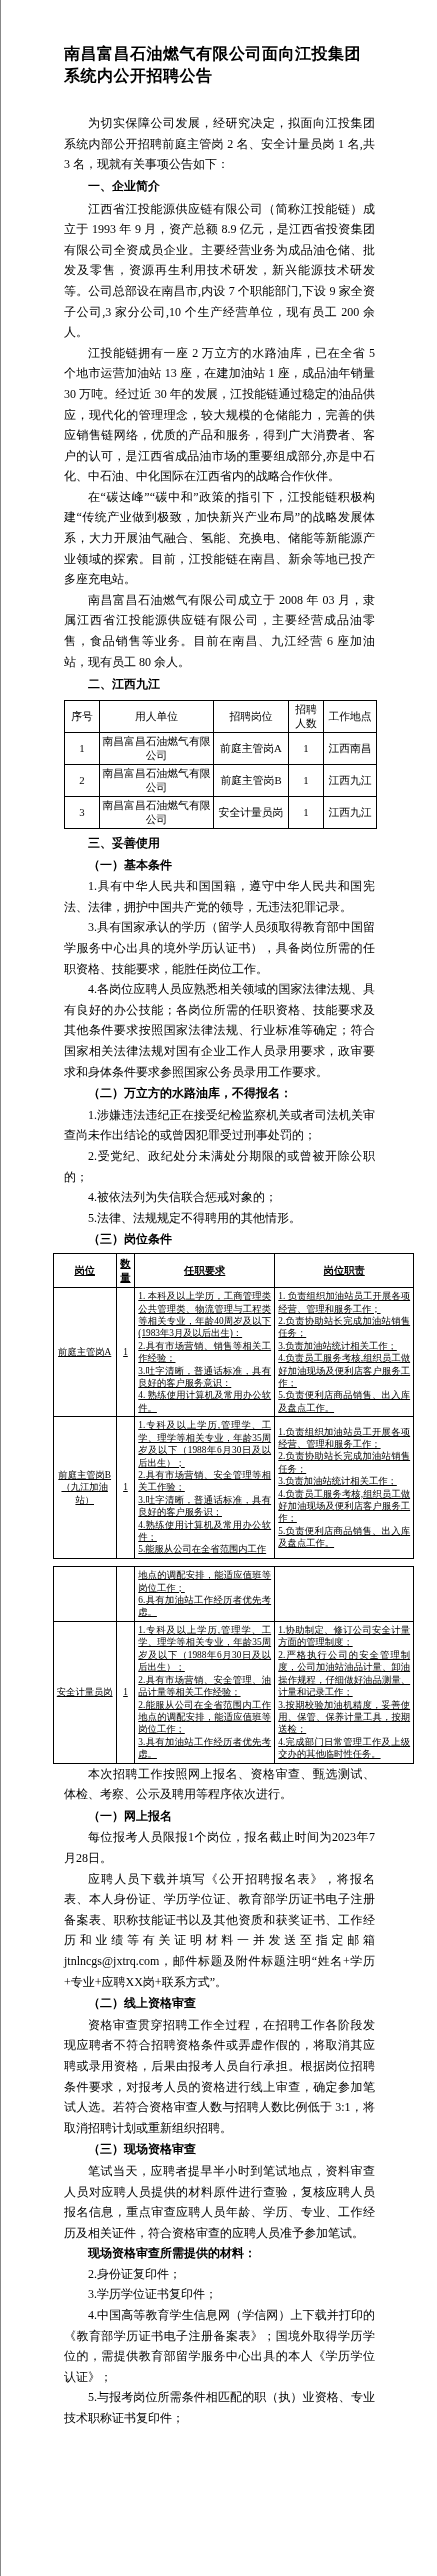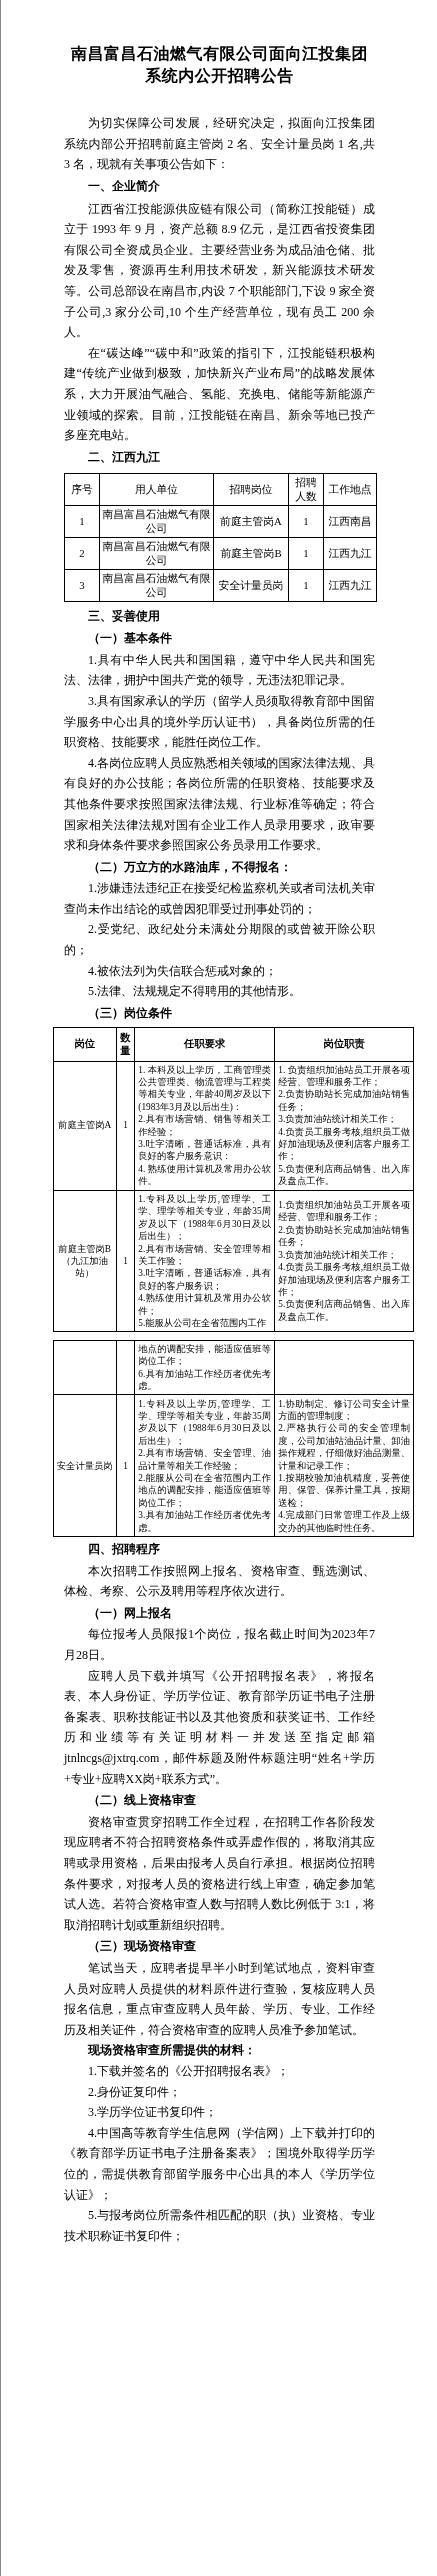--- a/index.html
+++ b/index.html
@@ -12,38 +12,38 @@
     background:#ffffff;
     color:#000000;
     font-family:"Liberation Serif", serif;
     font-size:12px; line-height:20.6px;
     overflow:hidden;
     border-left:0.5px solid #888;
     border-bottom:0.5px solid #888;
   }
   .title {
     font-size:16px; font-weight:bold; line-height:21.6px;
-    text-align:center; letter-spacing:0.5px;
+    letter-spacing:0.5px;
     margin:0 0 27px 0;
   }
   .p  { text-indent:24px; text-align:justify; margin:0; }
   .h  { font-family:"Liberation Sans", sans-serif; font-weight:bold; text-indent:24px; margin:1.5px 0; }
   .hs { font-weight:bold; text-indent:24px; margin:1px 0; }
   .pb { font-weight:bold; text-indent:24px; margin:0; }
 
   table { border-collapse:collapse; table-layout:fixed; }
   th, td { border:1px solid #000; }
 
   .t1 { width:100%; margin:5.2px 0 4.1px 0; }
   .t1 th, .t1 td {
     font-size:10.8px; line-height:14px; font-weight:normal;
     text-align:center; vertical-align:middle; padding:1.5px 1px;
   }
 
-  .t2 { width:361px; margin-left:-11.3px; }
+  .t2 { width:361px; margin-left:-11.3px;text-decoration:underline; }
   .t2 th {
     font-size:10.3px; line-height:13.4px; font-weight:bold;
     text-align:center; vertical-align:middle; padding:3.1px 1px;
   }
   .t2 td { font-size:9.3px; line-height:12.4px; vertical-align:middle; padding:2.1px 3.1px; }
   .t2 td.c-post  { text-align:center; padding:2.1px 1px; }
   .t2 td.c-count { text-align:center; padding:2.1px 0.5px; }
   .t2 td.c-list div { text-align:justify; }
   .pagebreak { height:7.2px; }
   .t2-top { margin-top:3.1px; }
@@ -54,21 +54,23 @@
 <div class="page">
 
   <div class="title">
     <div>南昌富昌石油燃气有限公司面向江投集团</div>
     <div>系统内公开招聘公告</div>
   </div>
 
   <div class="p">为切实保障公司发展，经研究决定，拟面向江投集团系统内部公开招聘前庭主管岗 2 名、安全计量员岗 1 名,共 3 名，现就有关事项公告如下：</div>
   <div class="h">一、企业简介</div>
   <div class="p">江西省江投能源供应链有限公司（简称江投能链）成立于 1993 年 9 月，资产总额 8.9 亿元，是江西省投资集团有限公司全资成员企业。主要经营业务为成品油仓储、批发及零售，资源再生利用技术研发，新兴能源技术研发等。公司总部设在南昌市,内设 7 个职能部门,下设 9 家全资子公司,3 家分公司,10 个生产经营单位，现有员工 200 余人。</div>
+  <div class="p">江投能链拥有一座 2 万立方的水路油库，已在全省 5 个地市运营加油站 13 座，在建加油站 1 座，成品油年销量 30 万吨。经过近 30 年的发展，江投能链通过稳定的油品供应，现代化的管理理念，较大规模的仓储能力，完善的供应销售链网络，优质的产品和服务，得到广大消费者、客户的认可，是江西省成品油市场的重要组成部分,亦是中石化、中石油、中化国际在江西省内的战略合作伙伴。</div>
   <div class="p">在“碳达峰”“碳中和”政策的指引下，江投能链积极构建“传统产业做到极致，加快新兴产业布局”的战略发展体系，大力开展油气融合、氢能、充换电、储能等新能源产业领域的探索。目前，江投能链在南昌、新余等地已投产多座充电站。</div>
+  <div class="p">南昌富昌石油燃气有限公司成立于 2008 年 03 月，隶属江西省江投能源供应链有限公司，主要经营成品油零售，食品销售等业务。目前在南昌、九江经营 6 座加油站，现有员工 80 余人。</div>
   <div class="h">二、江西九江</div>
 
   <table class="t1">
     <colgroup>
       <col style="width:35px">
         <col style="width:114px">
         <col style="width:75px">
         <col style="width:35px">
         <col style="width:53px">
     </colgroup>
@@ -192,37 +194,35 @@
       <td class="c-count">1</td>
       <td class="c-list">
         <div>1.专科及以上学历,管理学、工学、理学等相关专业，年龄35周岁及以下（1988年6月30日及以后出生）；</div>
         <div>2.具有市场营销、安全管理、油品计量等相关工作经验；</div>
         <div>2.能服从公司在全省范围内工作地点的调配安排，能适应值班等岗位工作；</div>
         <div>3.具有加油站工作经历者优先考虑。</div>
       </td>
       <td class="c-list">
         <div>1.协助制定、修订公司安全计量方面的管理制度；</div>
         <div>2.严格执行公司的安全管理制度，公司加油站油品计量、卸油操作规程，仔细做好油品测量、计量和记录工作；</div>
-        <div>1.按期校验加油机精度，妥善使用、保管、保养计量工具，按期送检；</div>
+        <div>3.按期校验加油机精度，妥善使用、保管、保养计量工具，按期送检；</div>
         <div>4.完成部门日常管理工作及上级交办的其他临时性任务。</div>
       </td>
     </tr>
   </tbody>
     </table>
 
-  <div class="h">四、招聘程序</div>
   <div class="p">本次招聘工作按照网上报名、资格审查、甄选测试、体检、考察、公示及聘用等程序依次进行。</div>
   <div class="hs">（一）网上报名</div>
   <div class="p">每位报考人员限报1个岗位，报名截止时间为2023年7月28日。</div>
   <div class="p">应聘人员下载并填写《公开招聘报名表》，将报名表、本人身份证、学历学位证、教育部学历证书电子注册备案表、职称技能证书以及其他资质和获奖证书、工作经历和业绩等有关证明材料一并发送至指定邮箱jtnlncgs@jxtrq.com，邮件标题及附件标题注明“姓名+学历+专业+应聘XX岗+联系方式”。</div>
   <div class="hs">（二）线上资格审查</div>
   <div class="p">资格审查贯穿招聘工作全过程，在招聘工作各阶段发现应聘者不符合招聘资格条件或弄虚作假的，将取消其应聘或录用资格，后果由报考人员自行承担。根据岗位招聘条件要求，对报考人员的资格进行线上审查，确定参加笔试人选。若符合资格审查人数与招聘人数比例低于 3:1，将取消招聘计划或重新组织招聘。</div>
   <div class="hs">（三）现场资格审查</div>
   <div class="p">笔试当天，应聘者提早半小时到笔试地点，资料审查人员对应聘人员提供的材料原件进行查验，复核应聘人员报名信息，重点审查应聘人员年龄、学历、专业、工作经历及相关证件，符合资格审查的应聘人员准予参加笔试。</div>
   <div class="pb">现场资格审查所需提供的材料：</div>
-  <div class="p">1.下载并签名的《公开招聘报名表》；</div>
   <div class="p">2.身份证复印件；</div>
   <div class="p">3.学历学位证书复印件；</div>
   <div class="p">4.中国高等教育学生信息网（学信网）上下载并打印的《教育部学历证书电子注册备案表》；国境外取得学历学位的，需提供教育部留学服务中心出具的本人《学历学位认证》；</div>
   <div class="p">5.与报考岗位所需条件相匹配的职（执）业资格、专业技术职称证书复印件；</div>
 
 </div>
 
 
 </body></html>

